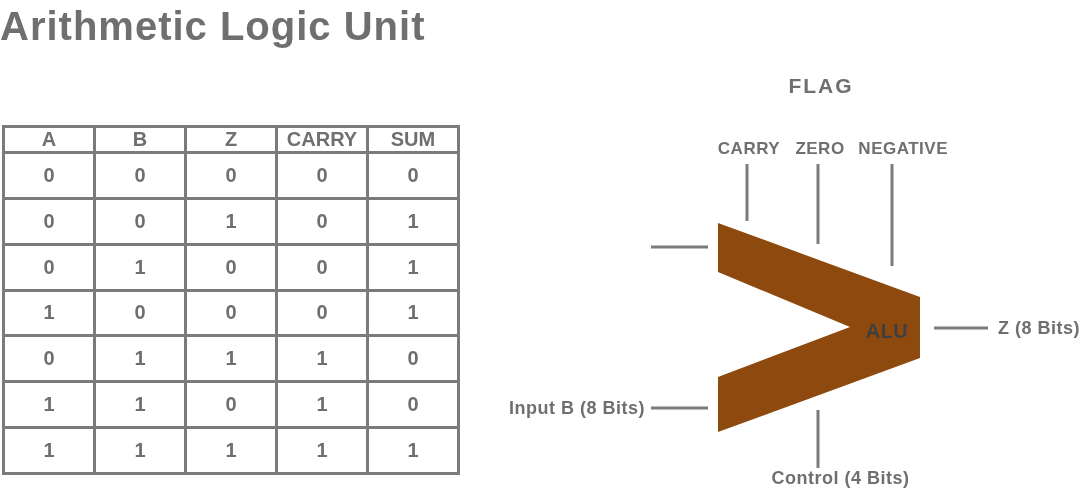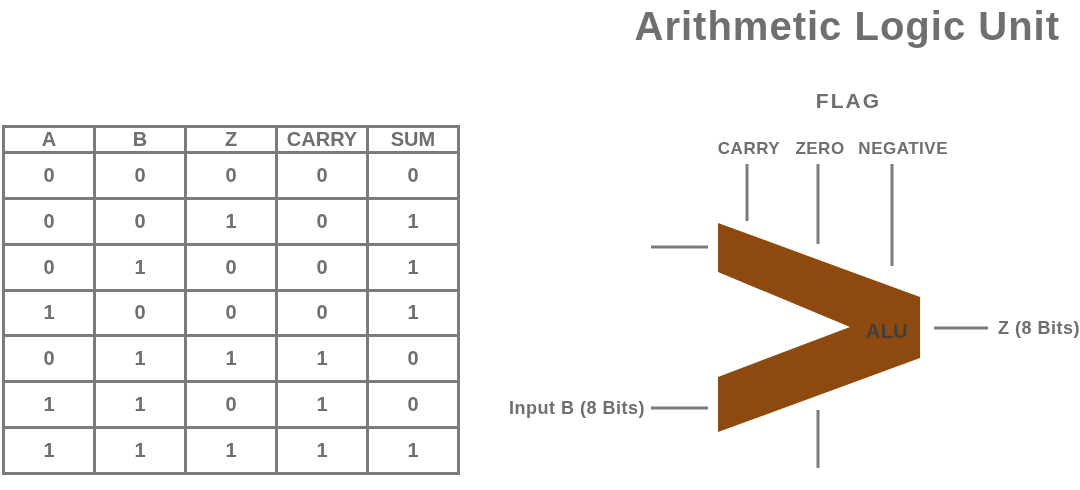--- a/index.html
+++ b/index.html
@@ -13,21 +13,21 @@
     position:relative;
     width:1080px;height:490px;
     background:#ffffff;
     overflow:hidden;
     font-family:"Liberation Sans", sans-serif;
     color:var(--text-color);
   }
   .title{
     position:absolute;
     top:4px;left:0;width:1060px;
-    text-align:right;
+    text-align:left;
     font-size:40px;
     font-weight:600;
     letter-spacing:1px;
     color:var(--text-color);
   }
   
   table.truth-table{
     position:absolute;
     left:2px;top:125px;
     width:443px;height:350px;
@@ -47,22 +47,22 @@
   }
   
   .diagram-svg{position:absolute;left:0;top:0;width:1080px;height:490px;}
   .dlabel{
     position:absolute;
     font-weight:700;
     color:var(--text-color);
     white-space:nowrap;
   }
   .flag-title{
-    top:89px;left:761px;width:120px;
-    text-align:right;
+    top:74px;left:761px;width:120px;
+    text-align:center;
     font-size:21px;letter-spacing:2px;
   }
   .flag-carry{top:139px;left:699px;width:100px;text-align:center;font-size:17px;letter-spacing:.5px;}
   .flag-zero{top:139px;left:770px;width:100px;text-align:center;font-size:17px;letter-spacing:.5px;}
   .flag-negative{top:139px;left:848px;width:100px;text-align:right;font-size:17px;letter-spacing:.5px;}
   .input-a{top:237px;left:490px;width:155px;text-align:right;font-size:18px;letter-spacing:.5px;}
   .input-b{top:398px;left:490px;width:155px;text-align:right;font-size:18px;letter-spacing:.5px;}
   .alu-text{top:320px;left:857px;width:60px;text-align:center;font-size:20px;color:var(--alu-text);letter-spacing:.5px;}
   .z-out{top:318px;left:998px;font-size:18px;letter-spacing:.5px;text-align:center;}
   .control{top:468px;left:758px;width:165px;text-align:center;font-size:18px;letter-spacing:.5px;}
@@ -151,14 +151,15 @@
     <polygon points="718,223 920,297 920,358 718,432 718,377 850,327 718,272" fill="var(--alu-fill)"></polygon>
   </svg>
 
   <div class="dlabel flag-title">FLAG</div>
   <div class="dlabel flag-carry">CARRY</div>
   <div class="dlabel flag-zero">ZERO</div>
   <div class="dlabel flag-negative">NEGATIVE</div>
   <div class="dlabel input-b">Input B (8 Bits)</div>
   <div class="dlabel alu-text">ALU</div>
   <div class="dlabel z-out">Z (8 Bits)</div>
+  <div class="dlabel control">Control (4 Bits)</div>
 
 </div>
 
 </body></html>

